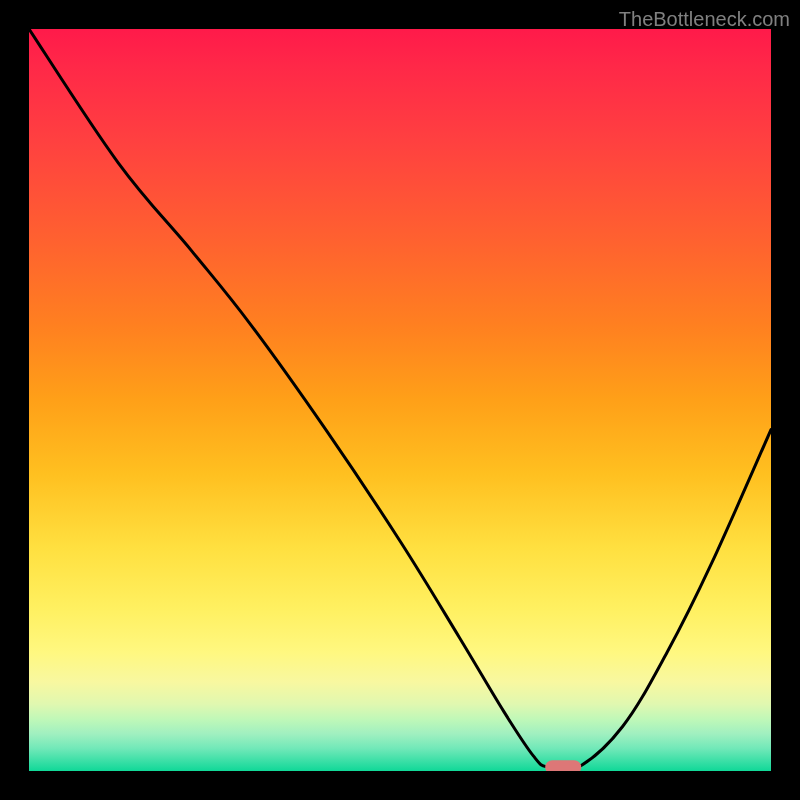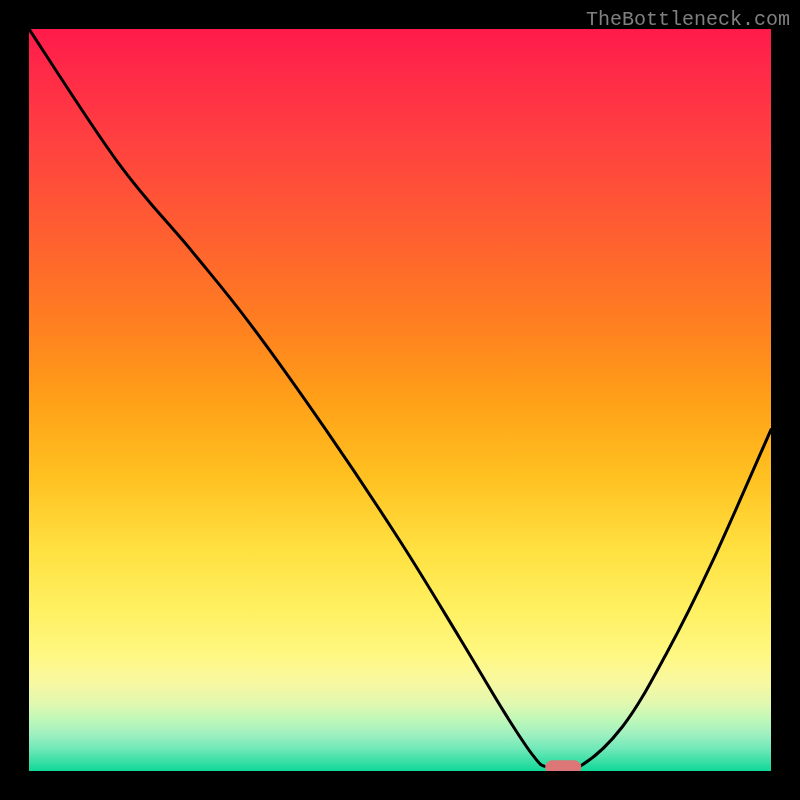--- a/index.html
+++ b/index.html
@@ -7,21 +7,20 @@
     padding: 0;
     width: 800px;
     height: 800px;
     background: #000;
     font-family: Arial, sans-serif;
   }
   .chart-container {
     position: relative;
     width: 800px;
     height: 800px;
-    font-family: Liberation Mono, monospace;
   }
   .plot-area {
     position: absolute;
     left: 29px;
     top: 29px;
     width: 742px;
     height: 742px;
     background: linear-gradient(to bottom,
       #ff1a4a 0%,
       #ff2848 5%,

